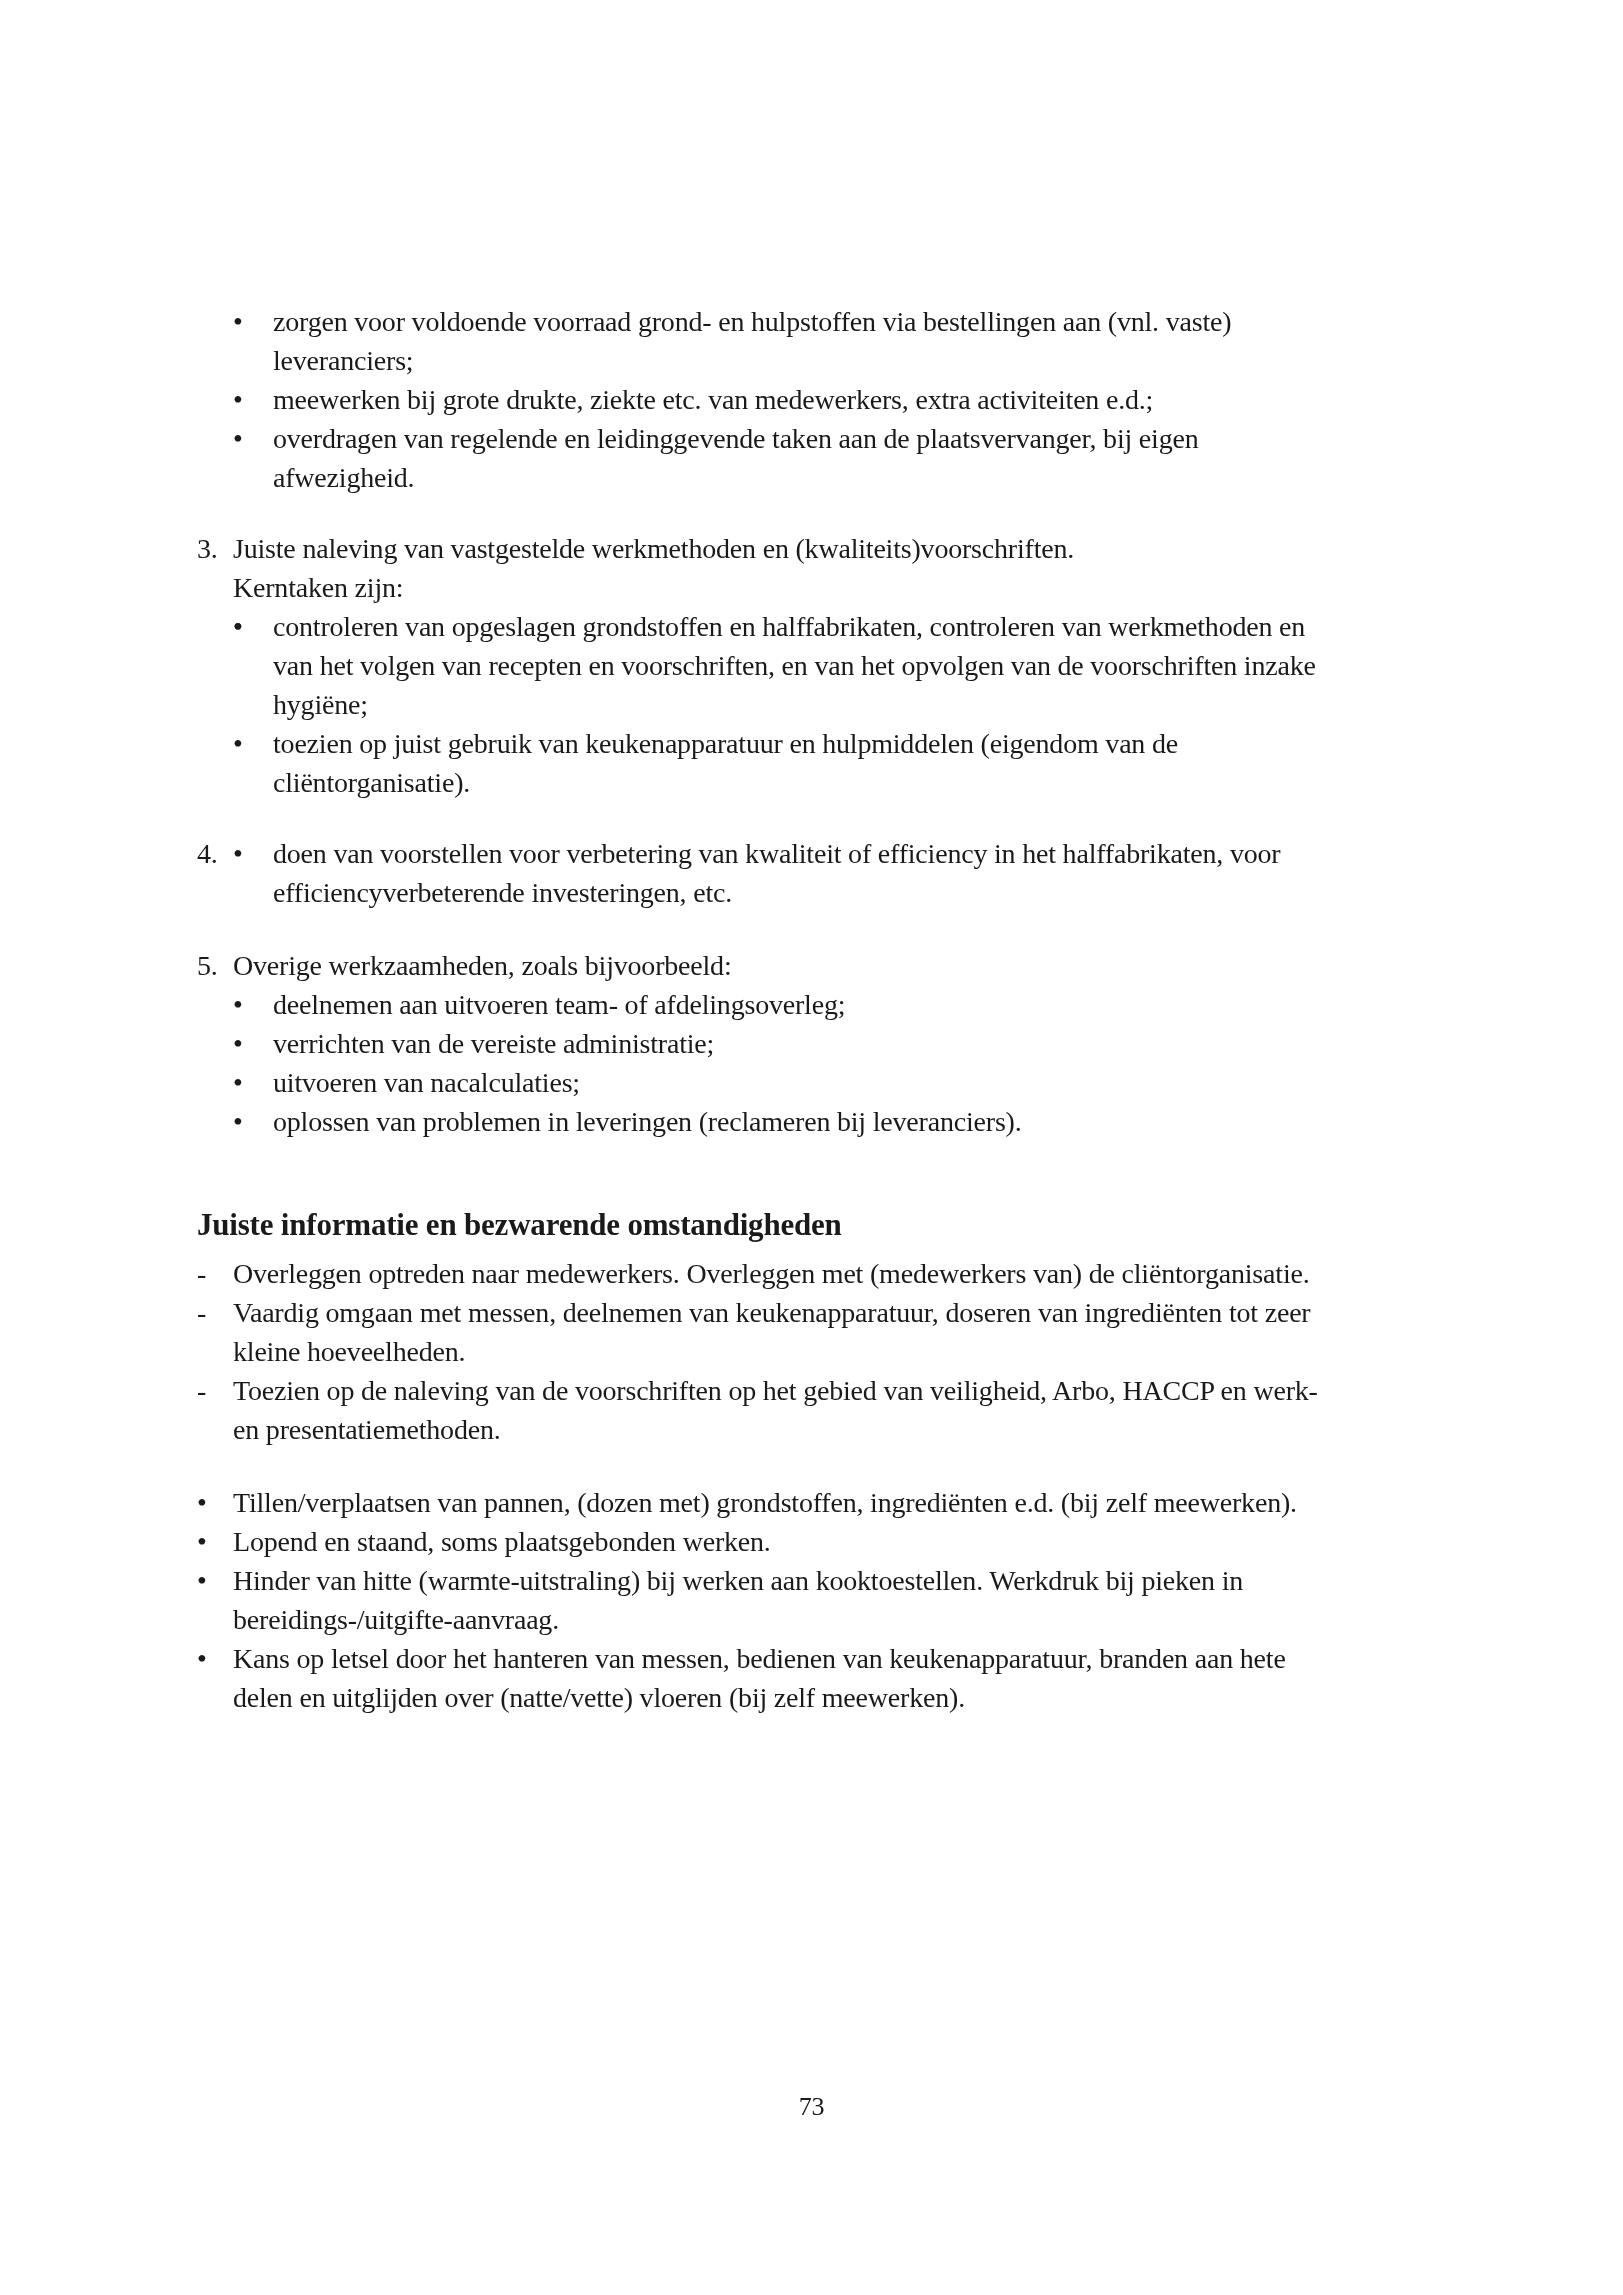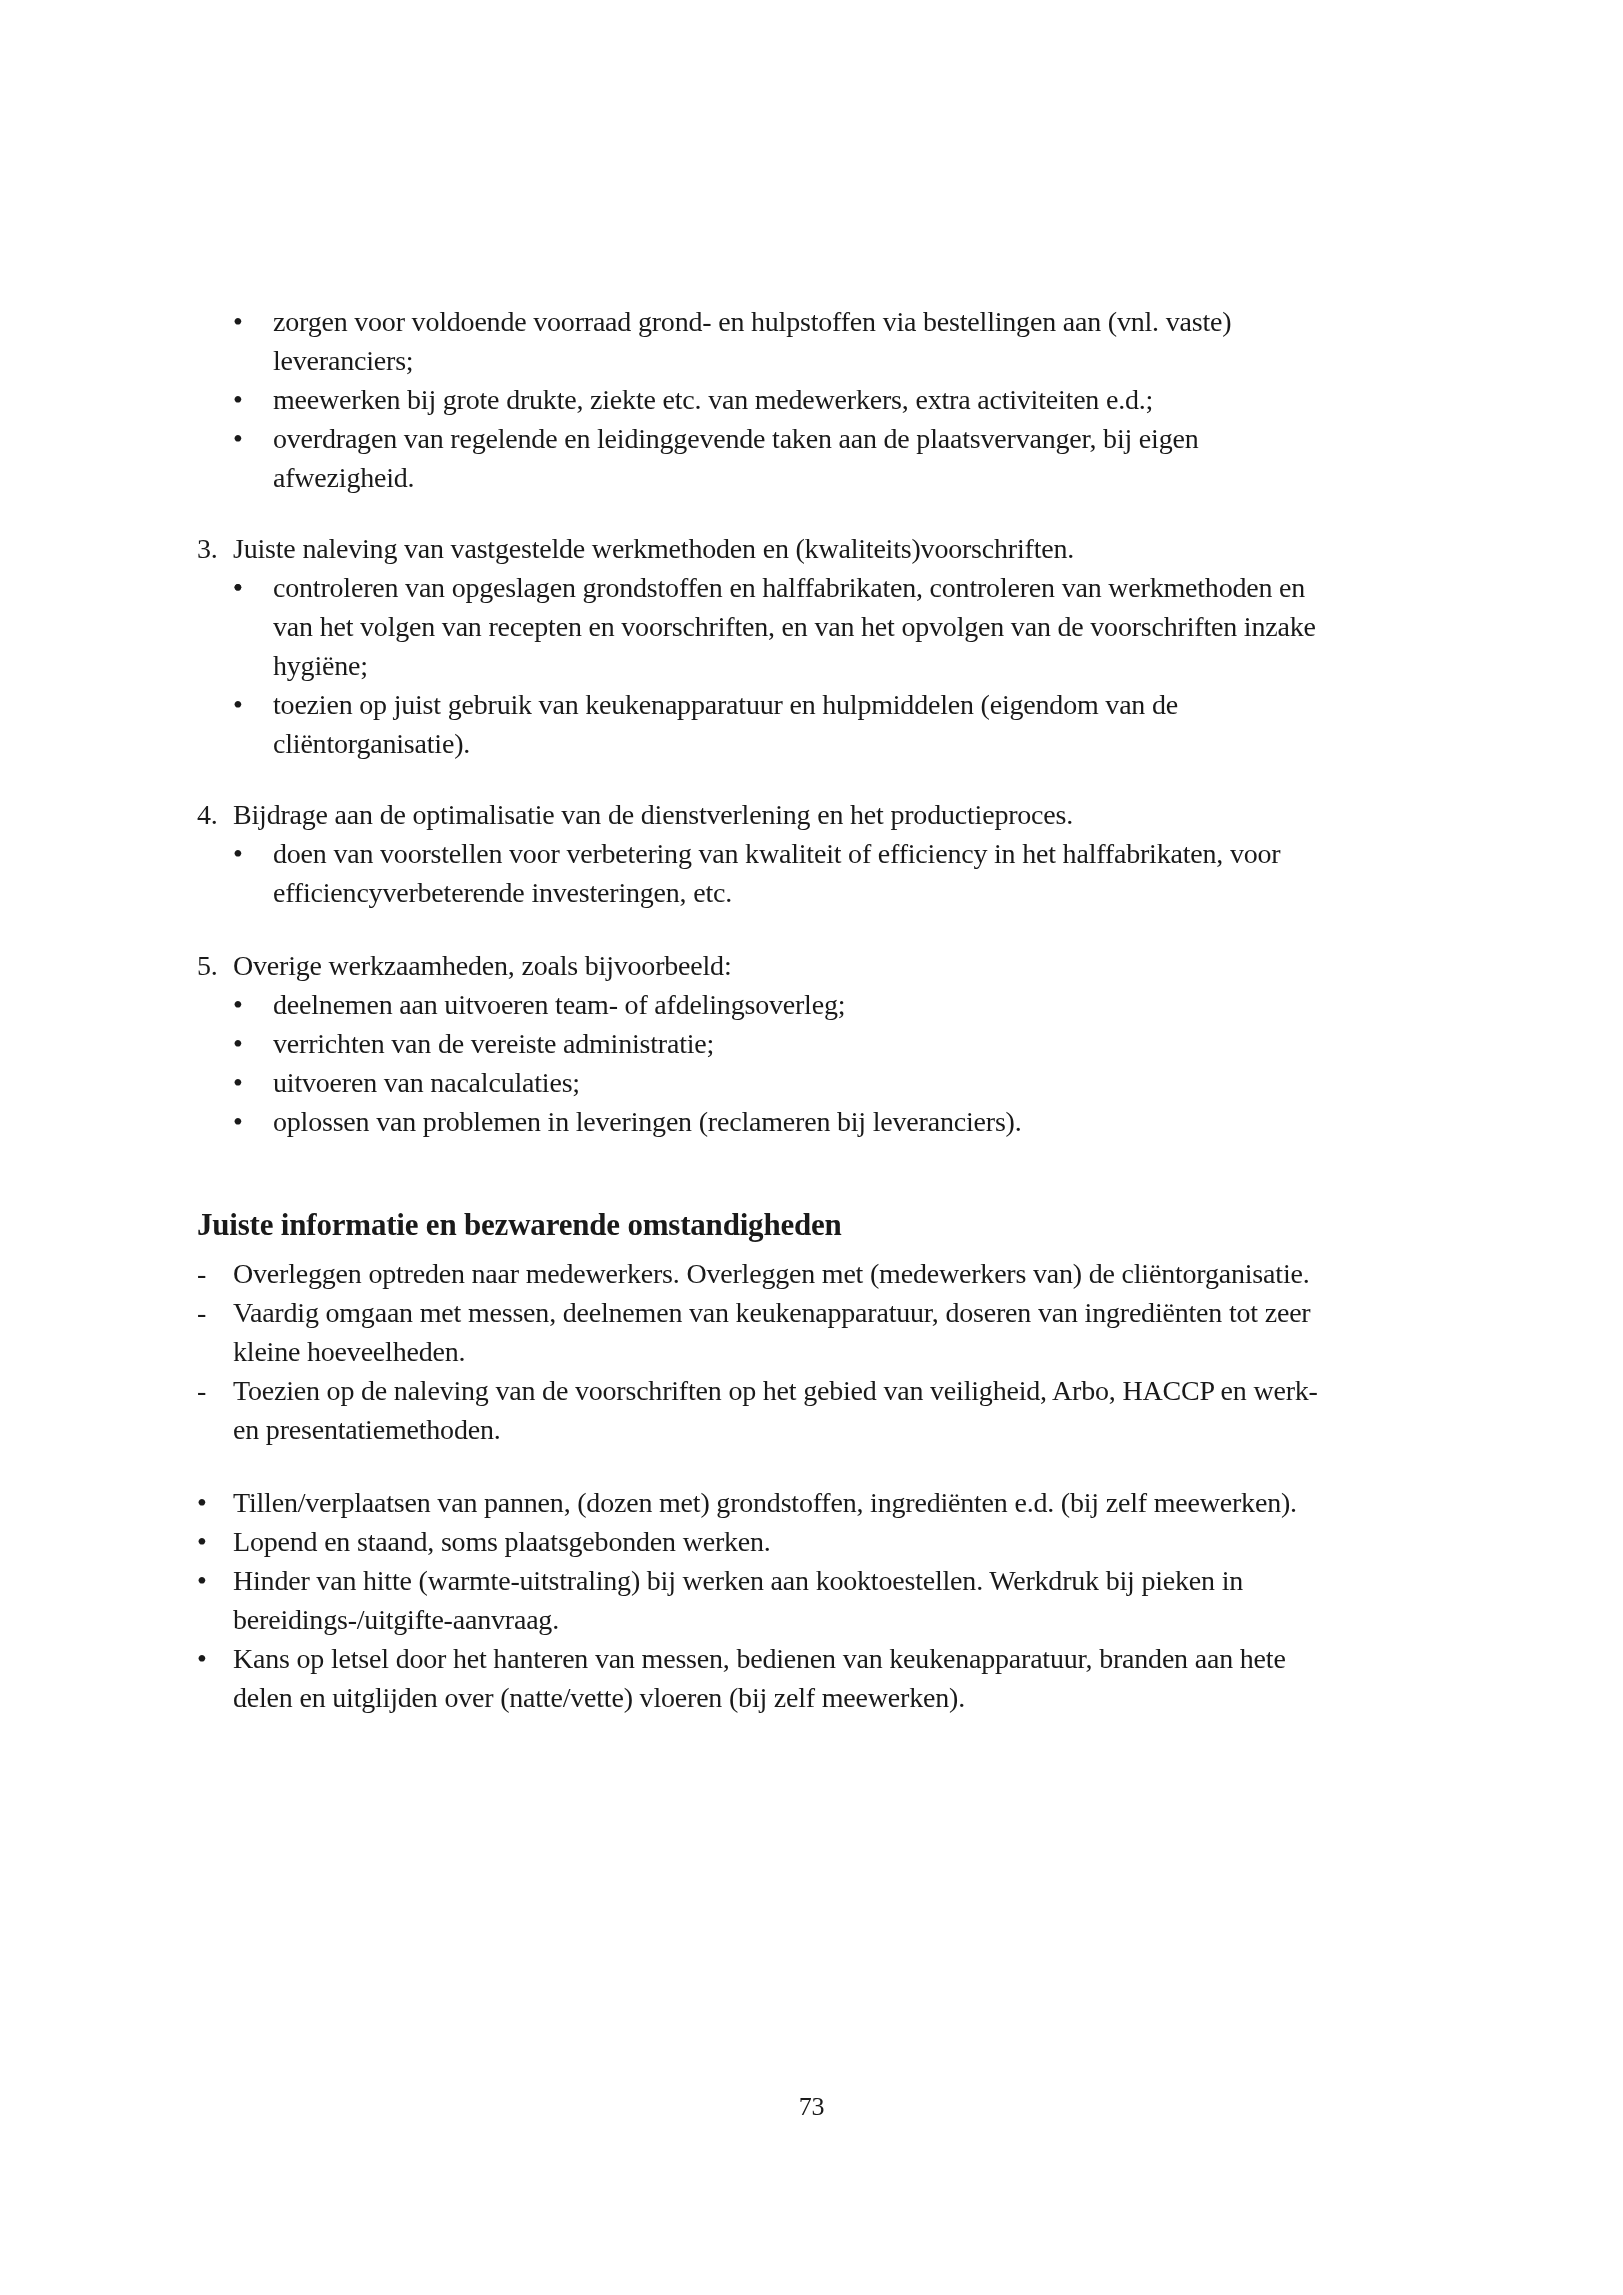--- a/index.html
+++ b/index.html
@@ -80,20 +80,21 @@
         <span class="text">overdragen van regelende en leidinggevende taken aan de plaatsvervanger, bij eigen
 afwezigheid.</span>
       </div>
     </div>
 
     <div class="sec mt1">
       <div class="sec-title">
         <span class="marker">3.</span>
         <span class="text">Juiste naleving van vastgestelde werkmethoden en (kwaliteits)voorschriften.</span>
       </div>
+      <div class="sec-subtitle">Kerntaken zijn:</div>
       <div class="l2in">
         <div class="li">
           <span class="marker">•</span>
         </div>
         <div class="li">
           <span class="marker">•</span>
           <span class="text">controleren van opgeslagen grondstoffen en halffabrikaten, controleren van werkmethoden en
 van het volgen van recepten en voorschriften, en van het opvolgen van de voorschriften inzake
 hygiëne;</span>
         </div>
@@ -101,21 +102,20 @@
           <span class="marker">•</span>
           <span class="text">toezien op juist gebruik van keukenapparatuur en hulpmiddelen (eigendom van de
 cliëntorganisatie).</span>
         </div>
       </div>
     </div>
 
     <div class="sec mt1">
       <div class="sec-title">
         <span class="marker">4.</span>
-        <span class="text">Bijdrage aan de optimalisatie van de dienstverlening en het productieproces.</span>
       </div>
       <div class="l2in">
         <div class="li">
           <span class="marker">•</span>
           <span class="text">doen van voorstellen voor verbetering van kwaliteit of efficiency in het halffabrikaten, voor
 efficiencyverbeterende investeringen, etc.</span>
         </div>
       </div>
     </div>
 

